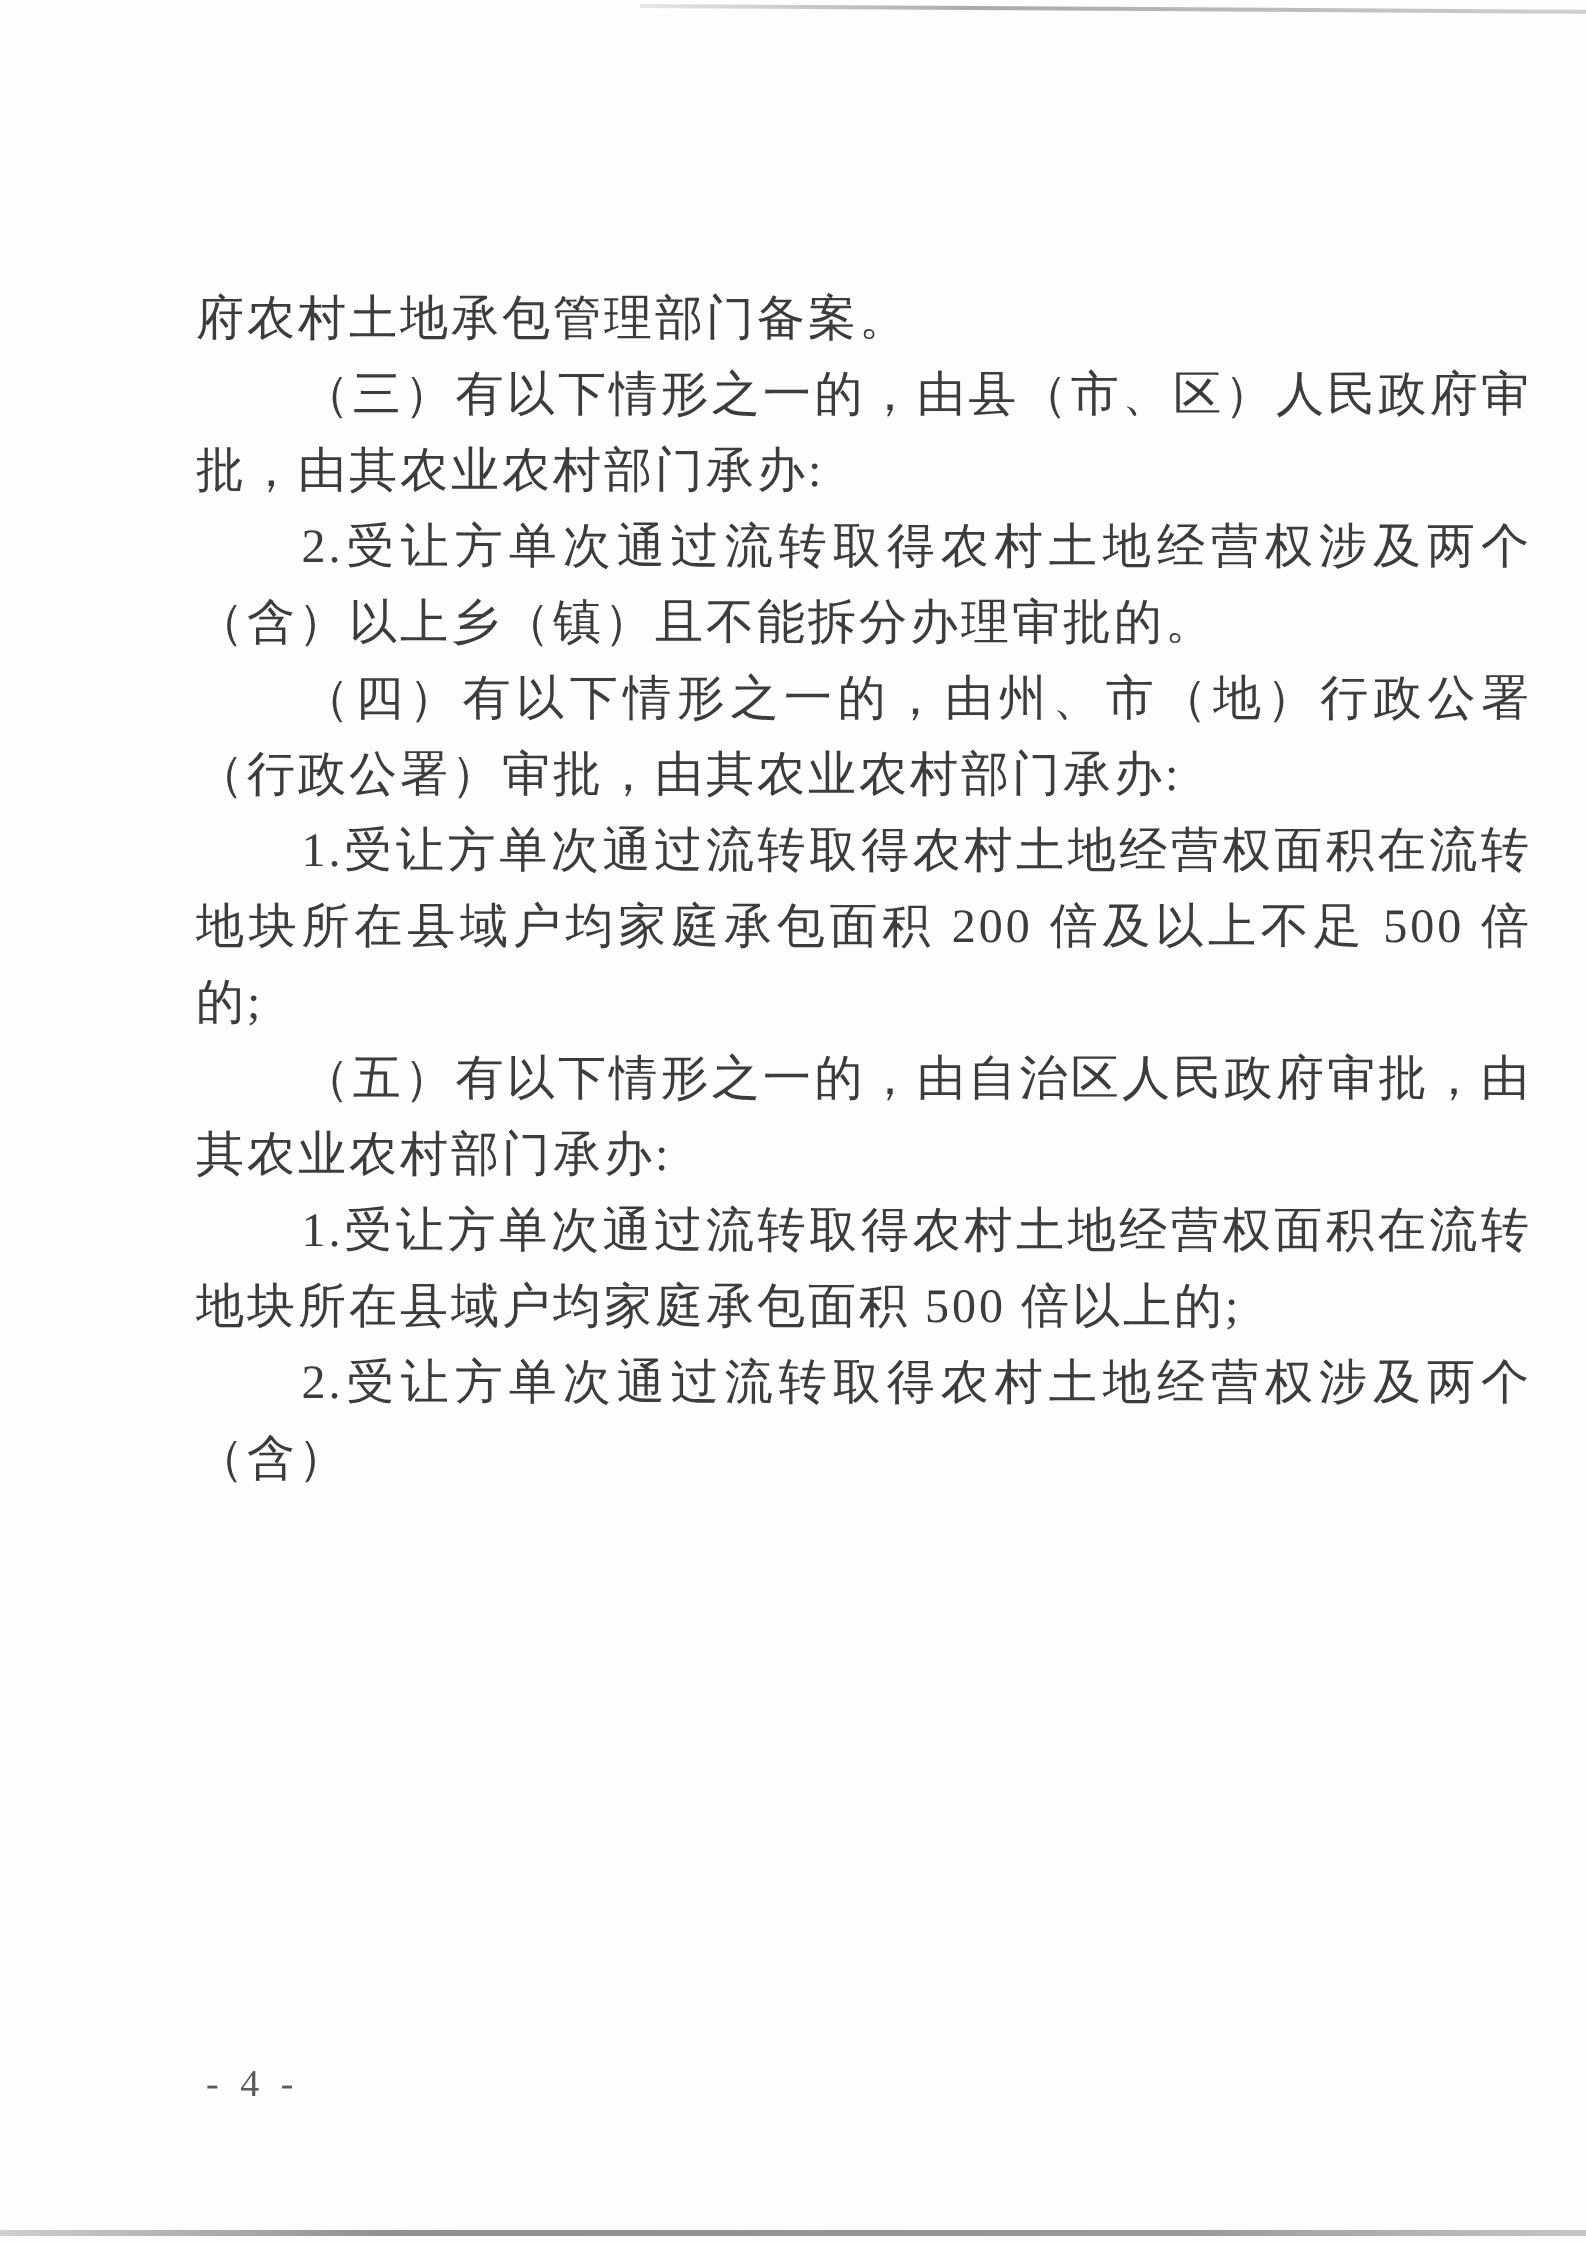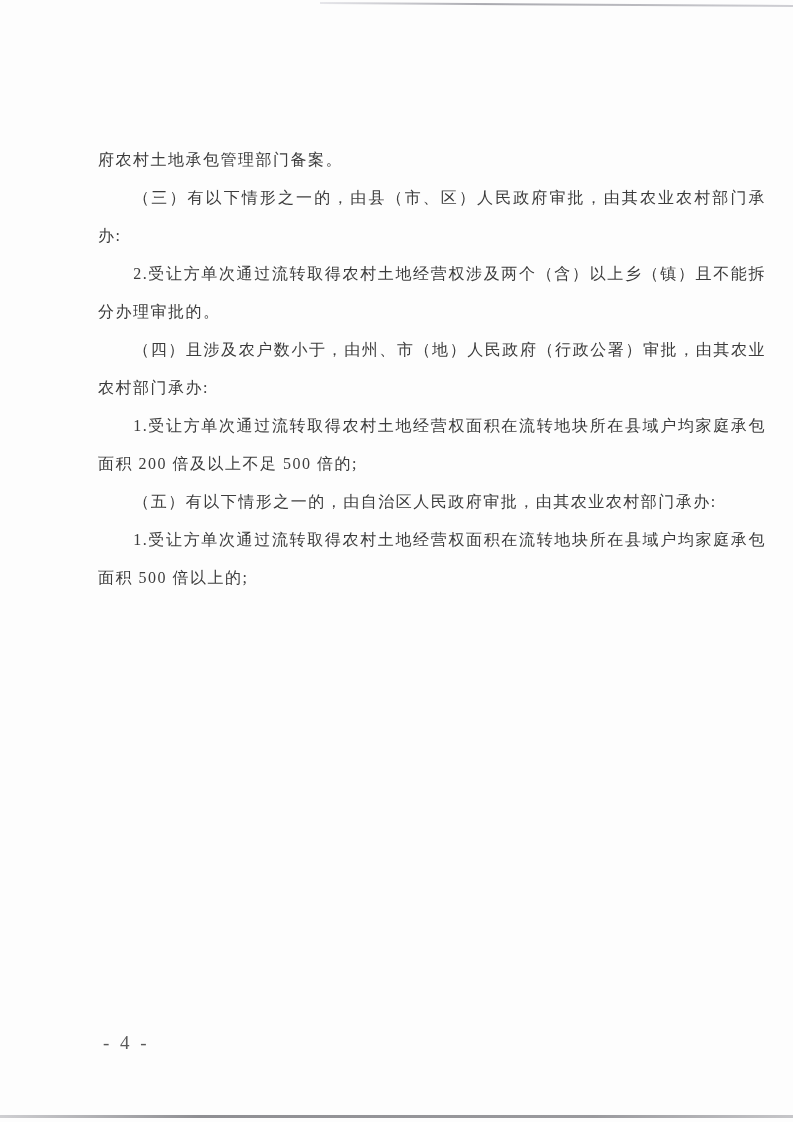--- a/index.html
+++ b/index.html
@@ -33,21 +33,21 @@
     width: 793px;
     height: 3px;
     background: linear-gradient(to right, #cfcfd2, #8f8f93 25%, #9a9a9e 75%, #c6c6c9);
   }
   .content {
     position: absolute;
     left: 98px;
     top: 141px;
     width: 668px;
     color: #3c3c3c;
-    font-size: 16px;
+    font-size: 24px;
     line-height: 38px;
     letter-spacing: 1.5px;
     text-align: justify;
     text-align-last: left;
   }
   .para {
     margin: 0;
   }
   .para.indent {
     text-indent: 2.2em;
@@ -66,23 +66,24 @@
 <body>
 
 <div class="page">
 
   <div class="scan-edge-top"></div>
 
   <div class="content">
     <p class="para">府农村土地承包管理部门备案。</p>
     <p class="para indent">（三）有以下情形之一的，由县（市、区）人民政府审批，由其农业农村部门承办:</p>
     <p class="para indent">2.受让方单次通过流转取得农村土地经营权涉及两个（含）以上乡（镇）且不能拆分办理审批的。</p>
-    <p class="para indent">（四）且涉及农户数小于，由州、市（地）人民政府（行政公署）审批，由其农业农村部门承办:</p>
+    <p class="para indent">（四）有以下情形之一的，由州、市（地）行政公署（行政公署）审批，由其农业农村部门承办:</p>
     <p class="para indent">1.受让方单次通过流转取得农村土地经营权面积在流转地块所在县域户均家庭承包面积 200 倍及以上不足 500 倍的;</p>
     <p class="para indent">（五）有以下情形之一的，由自治区人民政府审批，由其农业农村部门承办:</p>
     <p class="para indent">1.受让方单次通过流转取得农村土地经营权面积在流转地块所在县域户均家庭承包面积 500 倍以上的;</p>
+    <p class="para indent">2.受让方单次通过流转取得农村土地经营权涉及两个（含）</p>
   </div>
 
   <div class="page-number">- 4 -</div>
 
   <div class="scan-edge-bottom"></div>
 
 </div>
 
 </body></html>

